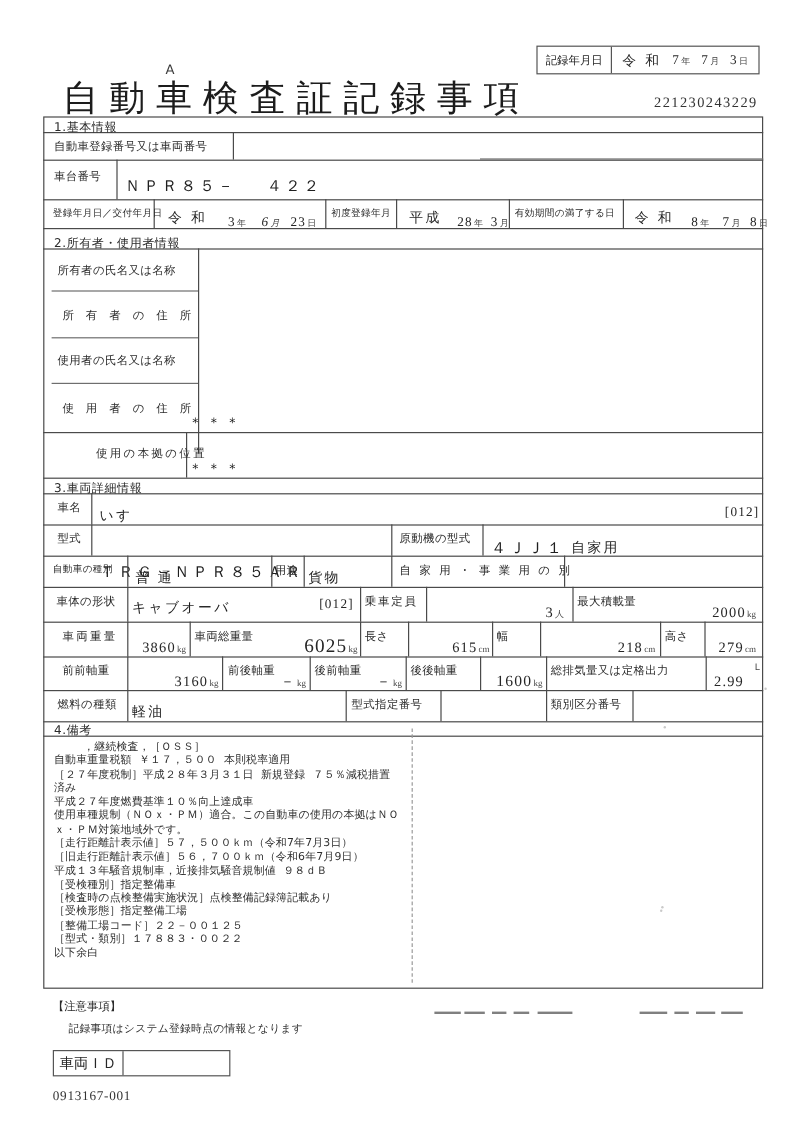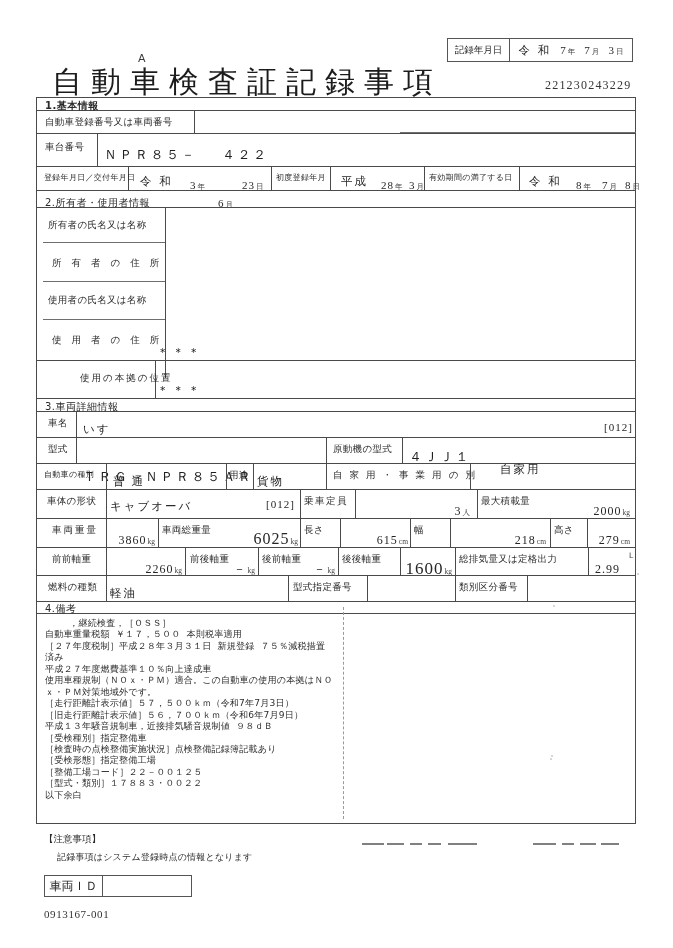--- a/index.html
+++ b/index.html
@@ -182,21 +182,21 @@
     <span class="jp era">令 和</span>
     <span class="nowrap"><span class="num">7</span><span class="unit jp">年</span></span>
     <span class="nowrap"><span class="num">7</span><span class="unit jp">月</span></span>
     <span class="nowrap"><span class="num">3</span><span class="unit jp">日</span></span>
   </div>
 </div>
 
 <div class="abs" id="form-frame"></div>
 
 <div class="abs hline" style="left:36px; top:110px; width:600px;"></div>
-<div class="abs sec-title jp" style="left:45px; top:99px;font-weight:bold;">1.基本情報</div>
+<div class="abs sec-title jp" style="left:45px; top:99px;">1.基本情報</div>
 
 <div class="abs hline" style="left:36px; top:133px; width:600px;"></div>
 <div class="abs vline" style="left:194px; top:110px; height:23px;"></div>
 <div class="abs cap jp" style="left:45px; top:116px;">自動車登録番号又は車両番号</div>
 <div class="abs val-md" style="left:205px; top:114px;"></div>
 <div class="abs hline-lite" style="left:400px; top:132px; width:236px;"></div>
 
 <div class="abs hline" style="left:36px; top:166px; width:600px;"></div>
 <div class="abs vline" style="left:97px; top:133px; height:33px;"></div>
 <div class="abs cap jp" style="left:45px; top:141px;">車台番号</div>
@@ -206,21 +206,21 @@
 <div class="abs hline" style="left:36px; top:190px; width:600px;"></div>
 <div class="abs vline" style="left:128px; top:166px; height:24px;"></div>
 <div class="abs vline" style="left:271px; top:166px; height:24px;"></div>
 <div class="abs vline" style="left:330px; top:166px; height:24px;"></div>
 <div class="abs vline" style="left:424px; top:166px; height:24px;"></div>
 <div class="abs vline" style="left:519px; top:166px; height:24px;"></div>
 
 <div class="abs cap jp cap-sm" style="left:44px; top:172px;">登録年月日／交付年月日</div>
 <div class="abs jp era" style="left:140px; top:174px;">令 和</div>
 <div class="abs nowrap" style="left:190px; top:175px;"><span class="num" style="font-size:11px;">3</span><span class="unit jp">年</span></div>
-<div class="abs nowrap" style="left:218px; top:193px;"><span class="num" style="font-size:11px;">6</span><span class="unit jp">月</span></div>
+<div class="abs nowrap" style="left:218px; top:175px;font-style:italic;"><span class="num" style="font-size:11px;">6</span><span class="unit jp">月</span></div>
 <div class="abs nowrap" style="left:242px; top:175px;"><span class="num" style="font-size:11px;">23</span><span class="unit jp">日</span></div>
 
 <div class="abs cap jp cap-sm" style="left:276px; top:172px;">初度登録年月</div>
 <div class="abs jp era" style="left:341px; top:174px;">平成</div>
 <div class="abs nowrap" style="left:381px; top:175px;"><span class="num" style="font-size:11px;">28</span><span class="unit jp">年</span></div>
 <div class="abs nowrap" style="left:409px; top:175px;"><span class="num" style="font-size:11px;">3</span><span class="unit jp">月</span></div>
 
 <div class="abs cap jp cap-sm" style="left:429px; top:172px;">有効期間の満了する日</div>
 <div class="abs jp era" style="left:529px; top:174px;">令 和</div>
 <div class="abs nowrap" style="left:576px; top:175px;"><span class="num" style="font-size:11px;">8</span><span class="unit jp">年</span></div>
@@ -274,21 +274,21 @@
 <div class="abs vline" style="left:106px; top:463px; height:26px;"></div>
 <div class="abs vline" style="left:226px; top:463px; height:26px;"></div>
 <div class="abs vline" style="left:253px; top:463px; height:26px;"></div>
 <div class="abs vline" style="left:326px; top:463px; height:26px;"></div>
 <div class="abs vline" style="left:470px; top:463px; height:26px;"></div>
 <div class="abs cap jp cap-sm" style="left:44px; top:469px;">自動車の種別</div>
 <div class="abs val-jp" style="left:113px; top:474px;">普 通</div>
 <div class="abs cap jp" style="left:229px; top:469px;">用途</div>
 <div class="abs val-jp" style="left:257px; top:474px;">貨物</div>
 <div class="abs cap jp" style="left:333px; top:469px; letter-spacing:2px;">自 家 用 ・ 事 業 用 の 別</div>
-<div class="abs val-jp" style="left:476px; top:462px;margin-left:24px;">自家用</div>
+<div class="abs val-jp" style="left:476px; top:449px;">自家用</div>
 
 <div class="abs hline" style="left:36px; top:518px; width:600px;"></div>
 <div class="abs vline" style="left:106px; top:489px; height:29px;"></div>
 <div class="abs vline" style="left:300px; top:489px; height:29px;"></div>
 <div class="abs vline" style="left:355px; top:489px; height:29px;"></div>
 <div class="abs vline" style="left:477px; top:489px; height:29px;"></div>
 <div class="abs cap jp" style="left:47px; top:495px;">車体の形状</div>
 <div class="abs val-jp" style="left:110px; top:499px;">キャブオーバ</div>
 <div class="abs bracket" style="left:266px; top:498px;">[012]</div>
 <div class="abs cap jp" style="left:304px; top:495px; letter-spacing:1.5px;">乗車定員</div>
@@ -318,27 +318,27 @@
 
 <div class="abs hline" style="left:36px; top:575px; width:600px;"></div>
 <div class="abs vline" style="left:106px; top:547px; height:28px;"></div>
 <div class="abs vline" style="left:185px; top:547px; height:28px;"></div>
 <div class="abs vline" style="left:258px; top:547px; height:28px;"></div>
 <div class="abs vline" style="left:338px; top:547px; height:28px;"></div>
 <div class="abs vline" style="left:400px; top:547px; height:28px;"></div>
 <div class="abs vline" style="left:455px; top:547px; height:28px;"></div>
 <div class="abs vline" style="left:588px; top:547px; height:28px;"></div>
 <div class="abs cap jp" style="left:52px; top:553px;">前前軸重</div>
-<div class="abs nowrap rgt" style="left:112px; top:559px; width:70px;"><span class="num" style="font-size:12px;">2260</span><span class="unit">kg</span></div>
+<div class="abs nowrap rgt" style="left:112px; top:559px; width:70px;"><span class="num" style="font-size:12px;">3160</span><span class="unit">kg</span></div>
 <div class="abs cap jp" style="left:190px; top:553px;">前後軸重</div>
 <div class="abs nowrap rgt" style="left:200px; top:559px; width:55px;"><span class="num" style="font-size:12px;">－</span><span class="unit">kg</span></div>
 <div class="abs cap jp" style="left:262px; top:553px;">後前軸重</div>
 <div class="abs nowrap rgt" style="left:280px; top:559px; width:55px;"><span class="num" style="font-size:12px;">－</span><span class="unit">kg</span></div>
 <div class="abs cap jp" style="left:342px; top:553px;">後後軸重</div>
-<div class="abs nowrap rgt" style="left:402px; top:559px; width:50px;"><span class="num" style="font-size:17px;">1600</span><span class="unit">kg</span></div>
+<div class="abs nowrap rgt" style="left:402px; top:559px; width:50px;"><span class="num" style="font-size:13px;">1600</span><span class="unit">kg</span></div>
 <div class="abs cap jp" style="left:459px; top:553px;">総排気量又は定格出力</div>
 <div class="abs nowrap rgt" style="left:586px; top:559px; width:34px;"><span class="num" style="font-size:12px;">2.99</span></div>
 <div class="abs unit jp" style="left:628px; top:551px;">L</div>
 
 <div class="abs hline" style="left:36px; top:601px; width:600px;"></div>
 <div class="abs vline" style="left:106px; top:575px; height:26px;"></div>
 <div class="abs vline" style="left:288px; top:575px; height:26px;"></div>
 <div class="abs vline" style="left:367px; top:575px; height:26px;"></div>
 <div class="abs vline" style="left:455px; top:575px; height:26px;"></div>
 <div class="abs vline" style="left:527px; top:575px; height:26px;"></div>

